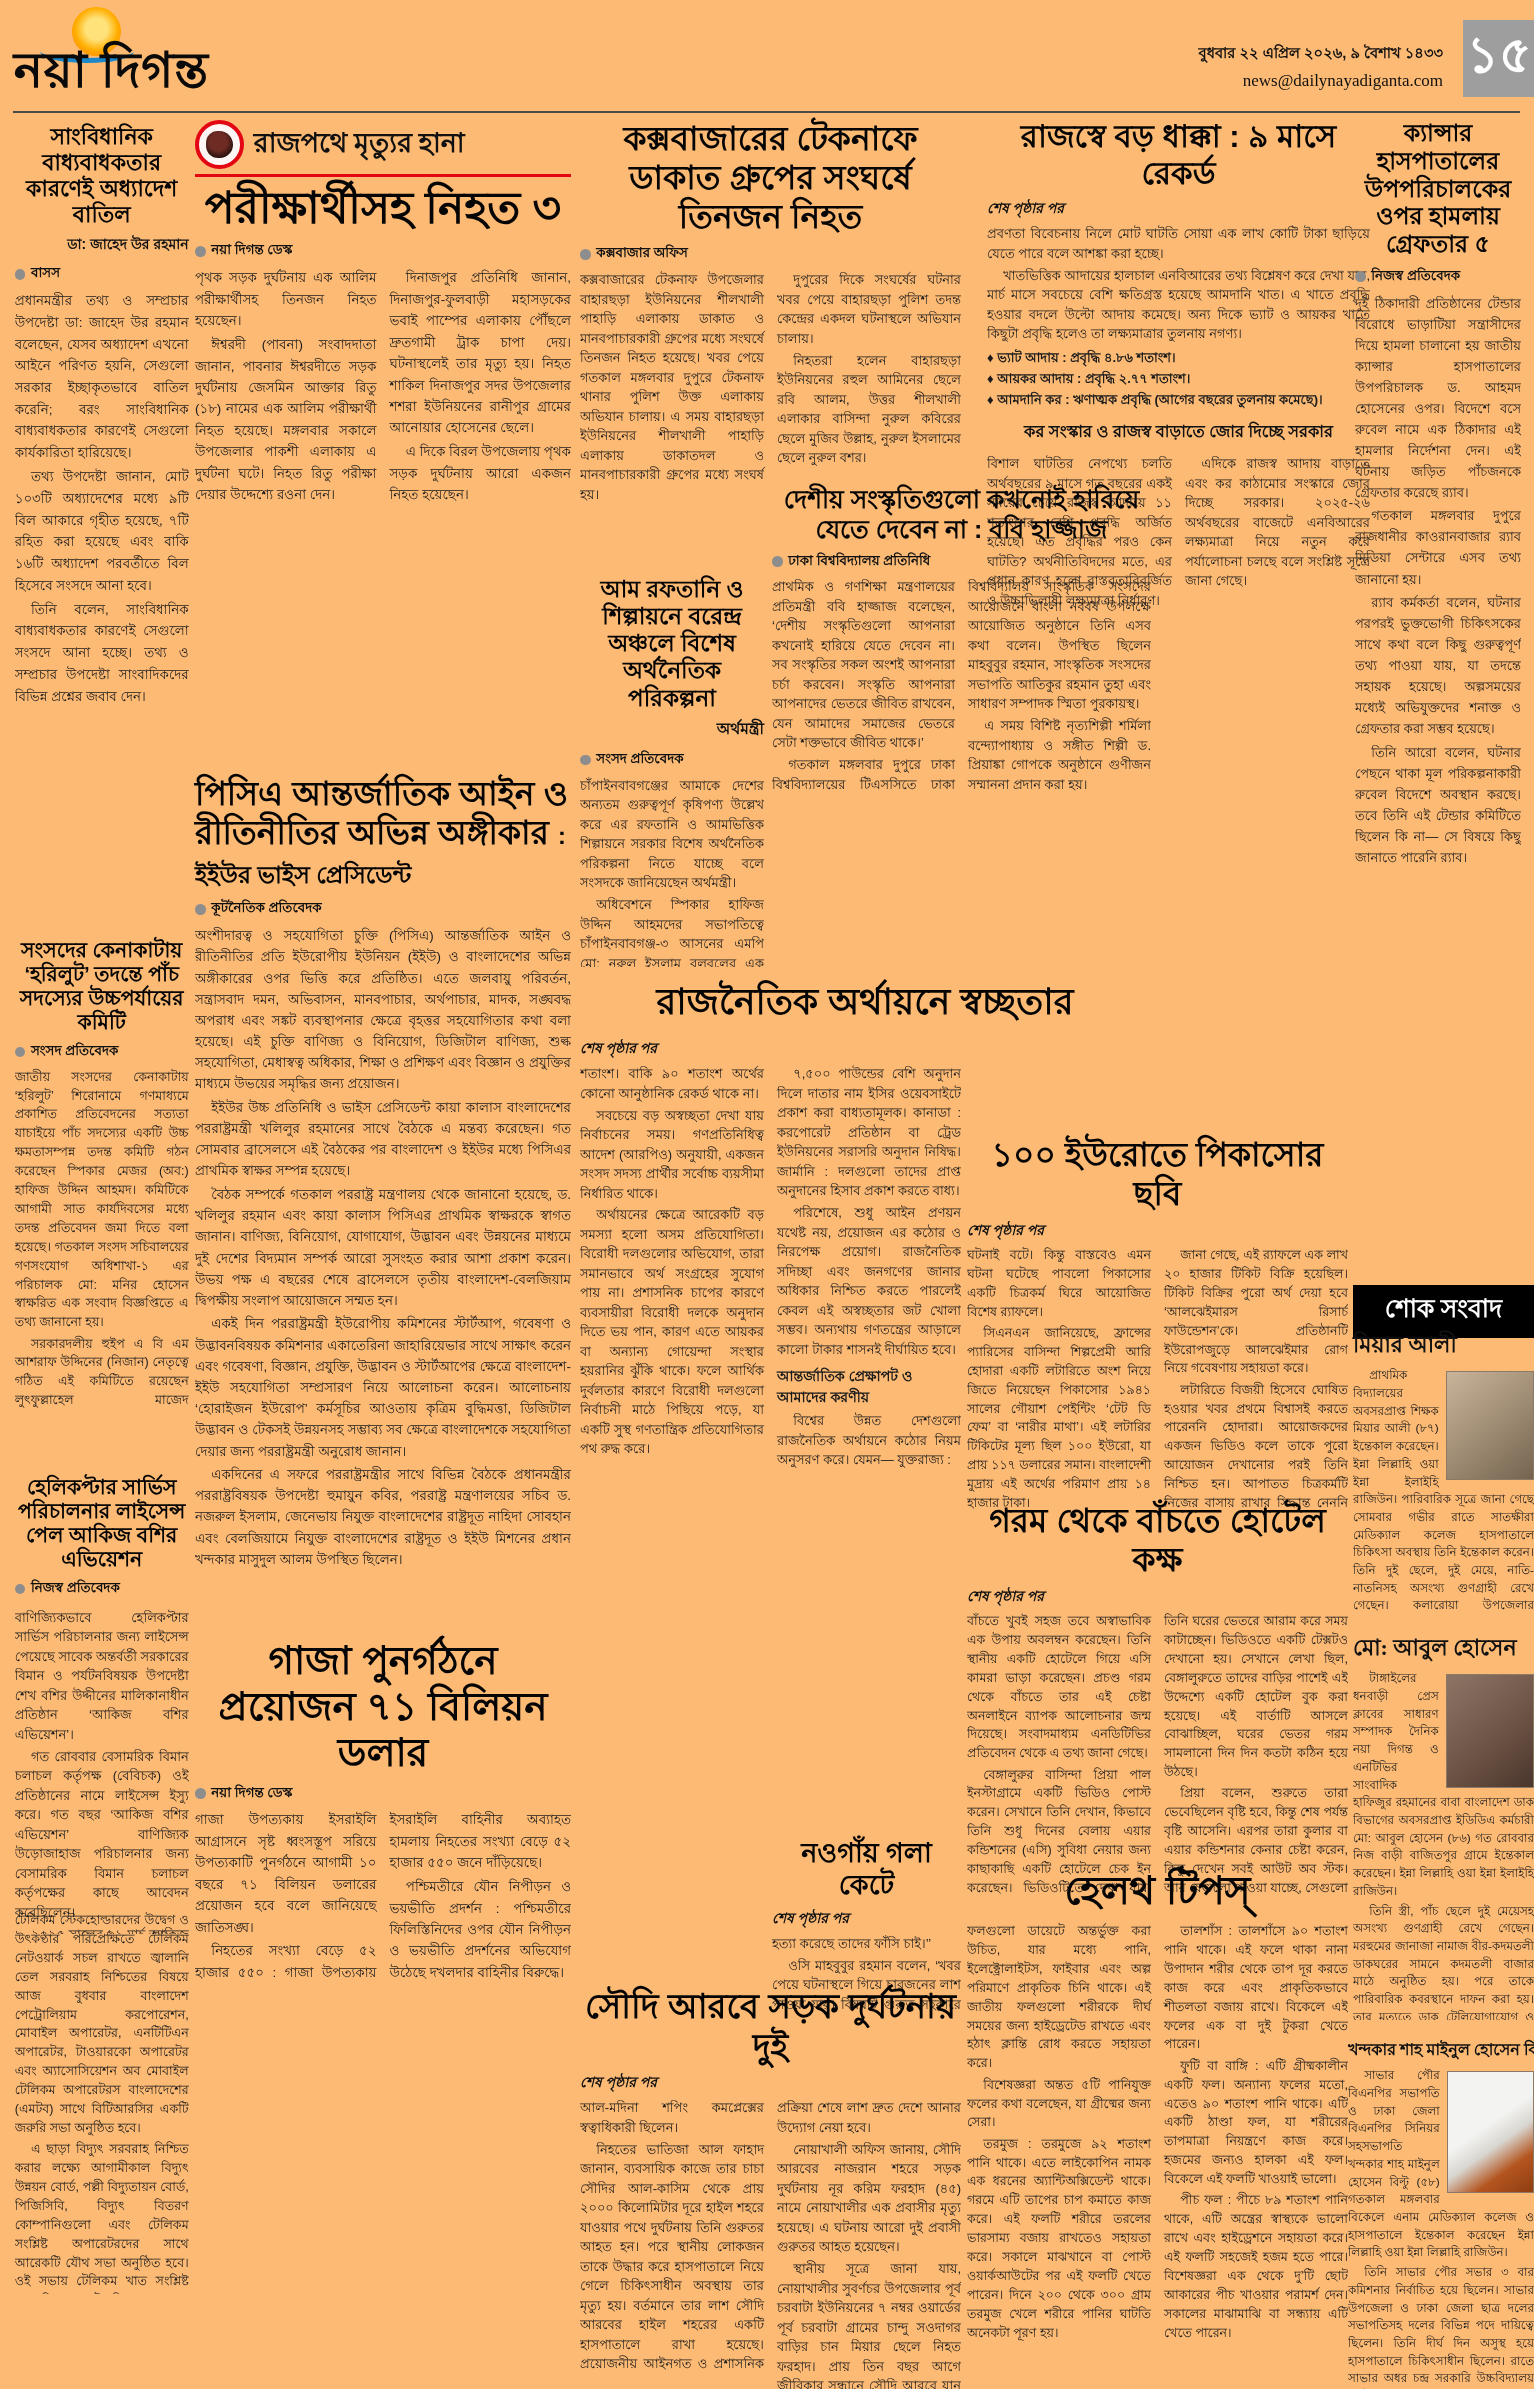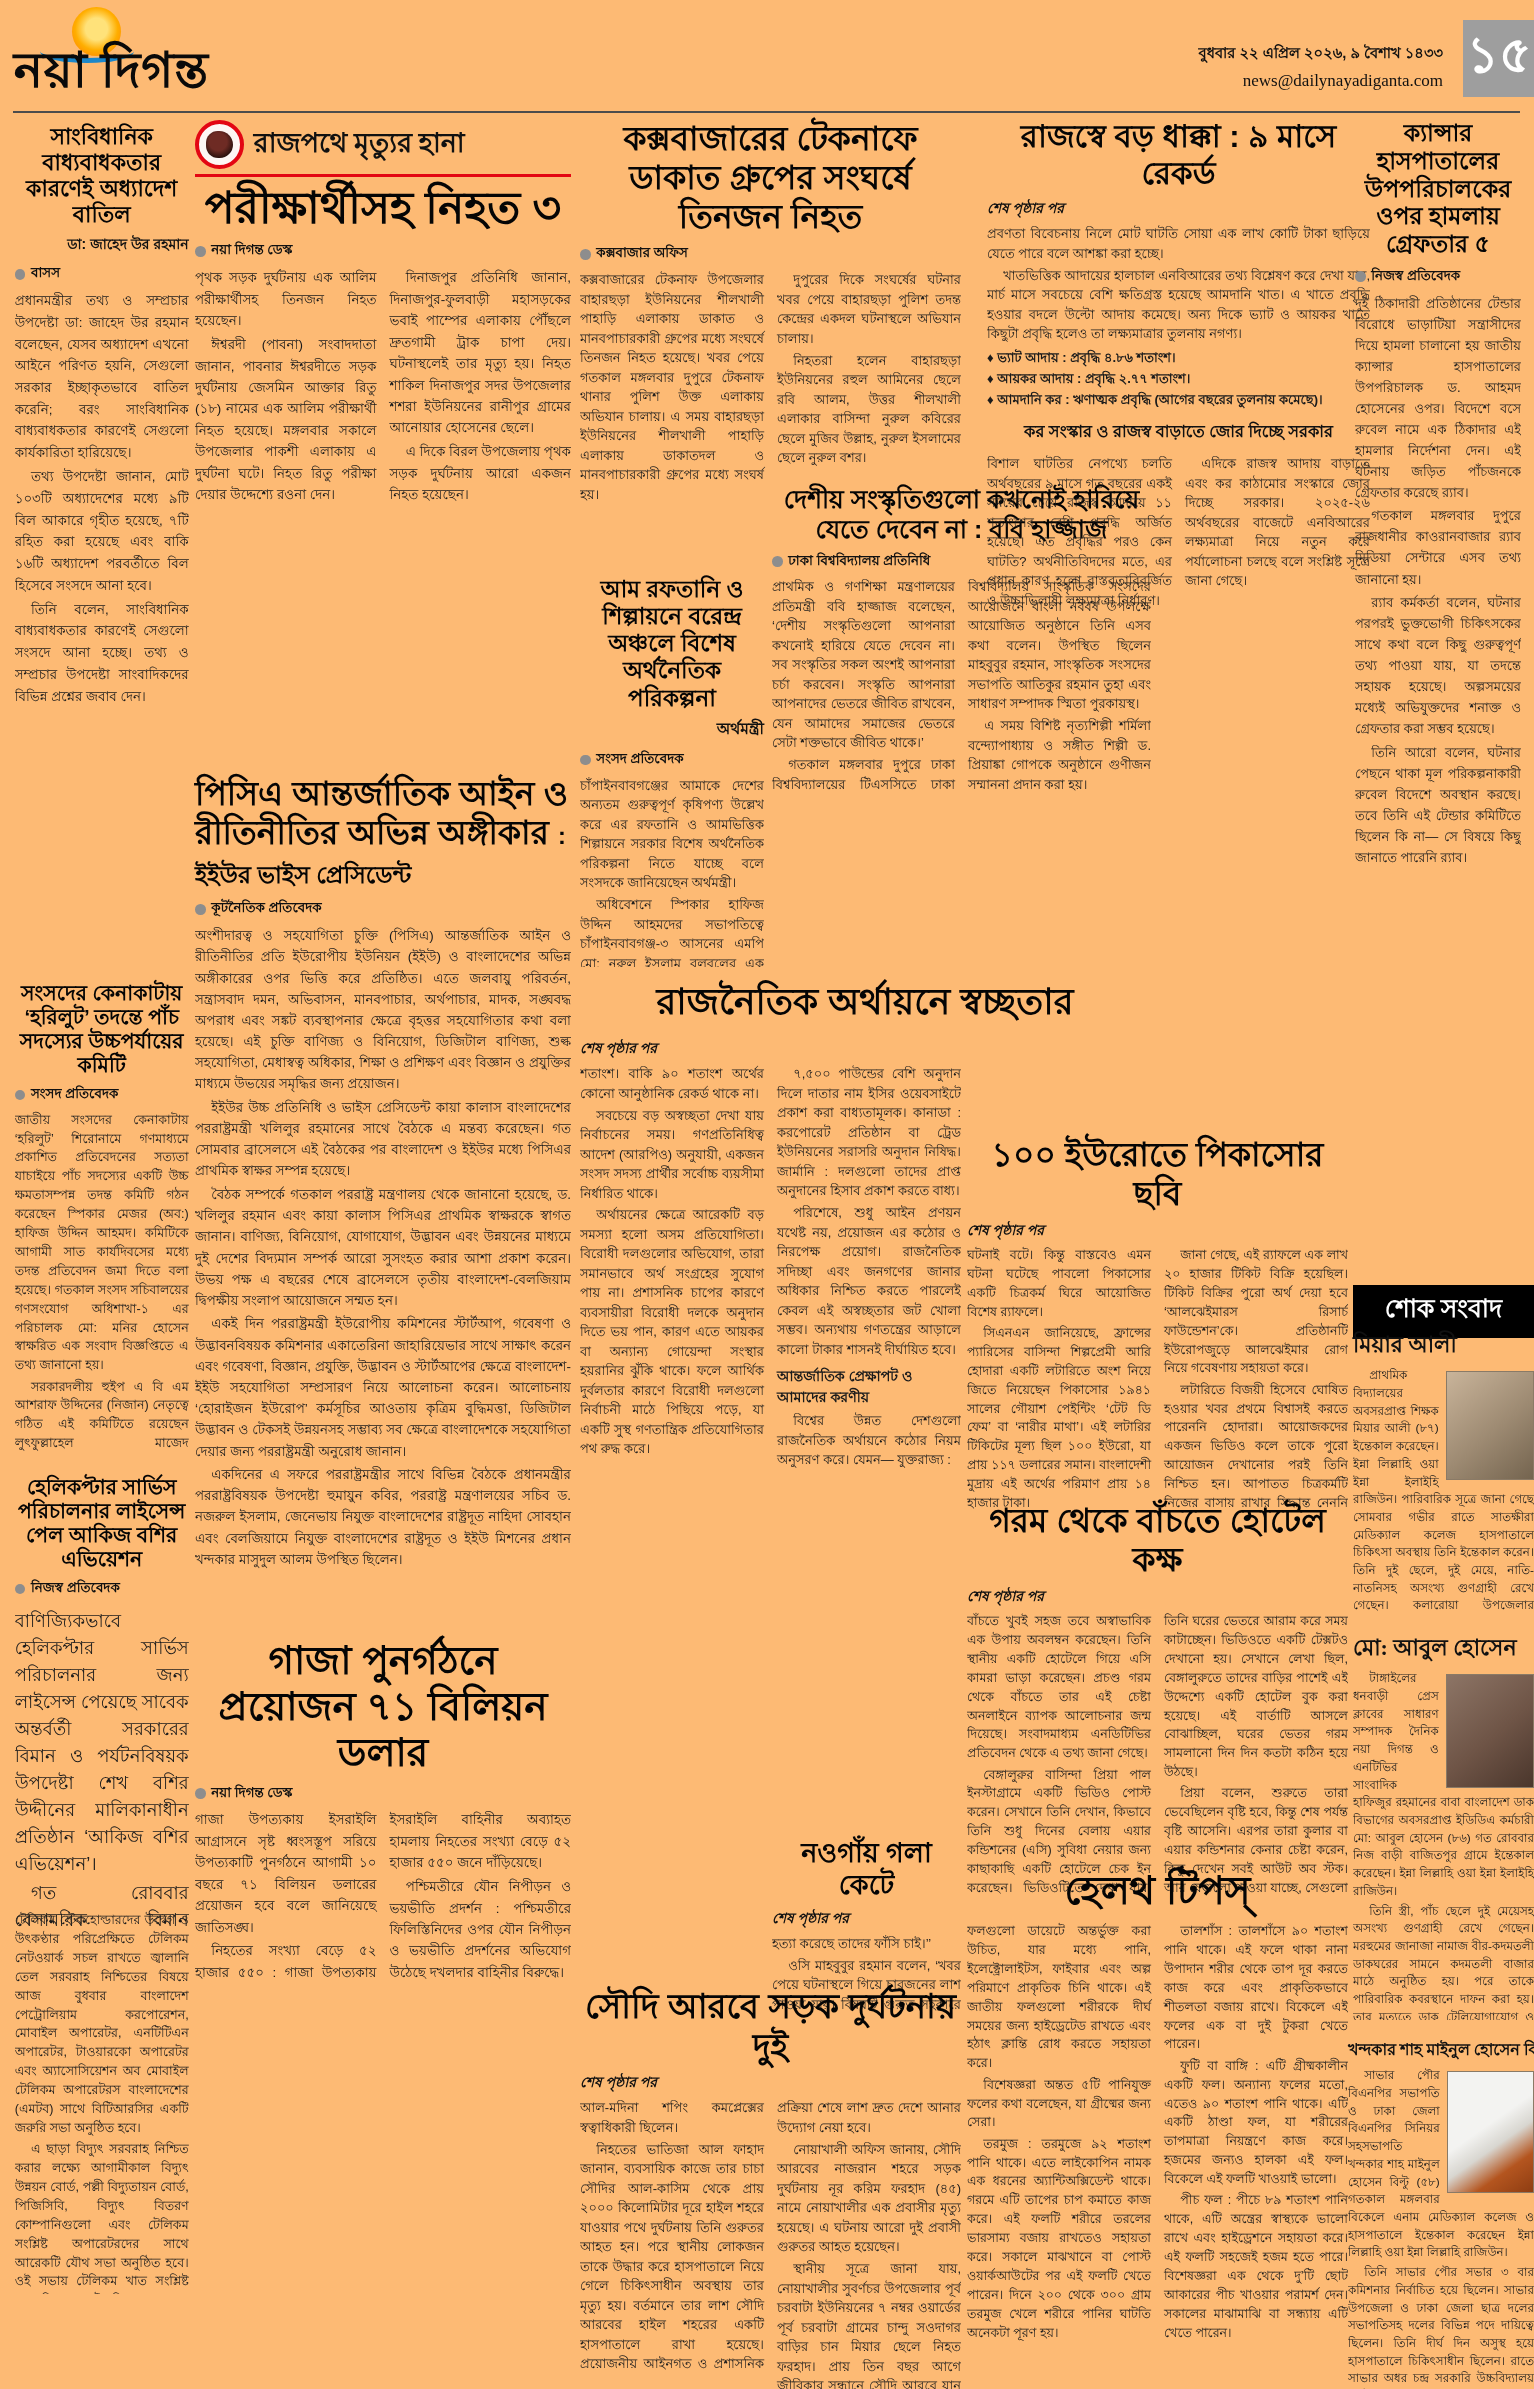--- a/index.html
+++ b/index.html
@@ -66,39 +66,39 @@
         <span class="dot"></span>
         <span>বাসস</span>
       </div>
     <div class="body" style="height:537px;font-size:13.4px;line-height:1.62;">
         <p>প্রধানমন্ত্রীর তথ্য ও সম্প্রচার উপদেষ্টা ডা: জাহেদ উর রহমান বলেছেন, যেসব অধ্যাদেশ এখনো আইনে পরিণত হয়নি, সেগুলো সরকার ইচ্ছাকৃতভাবে বাতিল করেনি; বরং সাংবিধানিক বাধ্যবাধকতার কারণেই সেগুলো কার্যকারিতা হারিয়েছে।</p>
         <p>তথ্য উপদেষ্টা জানান, মোট ১০৩টি অধ্যাদেশের মধ্যে ৯টি বিল আকারে গৃহীত হয়েছে, ৭টি রহিত করা হয়েছে এবং বাকি ১৬টি অধ্যাদেশ পরবর্তীতে বিল হিসেবে সংসদে আনা হবে।</p>
         <p>তিনি বলেন, সাংবিধানিক বাধ্যবাধকতার কারণেই সেগুলো সংসদে আনা হচ্ছে। তথ্য ও সম্প্রচার উপদেষ্টা সাংবাদিকদের বিভিন্ন প্রশ্নের জবাব দেন।</p>
       </div>
   </section>
 
-  <section class="art" style="left:14.7px;top:981px;width:174px;">
+  <section class="art" style="left:14.7px;top:938px;width:174px;">
     <h2 class="hl" style="font-size:20.4px;">সংসদের কেনাকাটায় ‘হরিলুট’ তদন্তে পাঁচ সদস্যের উচ্চপর্যায়ের কমিটি</h2>
     <div class="byline">
         <span class="dot"></span>
         <span>সংসদ প্রতিবেদক</span>
       </div>
     <div class="body" style="height:342px;font-size:12.6px;">
         <p>জাতীয় সংসদের কেনাকাটায় ‘হরিলুট’ শিরোনামে গণমাধ্যমে প্রকাশিত প্রতিবেদনের সত্যতা যাচাইয়ে পাঁচ সদস্যের একটি উচ্চ ক্ষমতাসম্পন্ন তদন্ত কমিটি গঠন করেছেন স্পিকার মেজর (অব:) হাফিজ উদ্দিন আহমদ। কমিটিকে আগামী সাত কার্যদিবসের মধ্যে তদন্ত প্রতিবেদন জমা দিতে বলা হয়েছে। গতকাল সংসদ সচিবালয়ের গণসংযোগ অধিশাখা-১ এর পরিচালক মো: মনির হোসেন স্বাক্ষরিত এক সংবাদ বিজ্ঞপ্তিতে এ তথ্য জানানো হয়।</p>
         <p>সরকারদলীয় হুইপ এ বি এম আশরাফ উদ্দিনের (নিজান) নেতৃত্বে গঠিত এই কমিটিতে রয়েছেন লুৎফুল্লাহেল মাজেদ (ময়মনসিংহ-৮), মো: সাইফুল আলম (ঢাকা-১২), হুম্মাম কাদের চৌধুরী (চট্টগ্রাম-৭), মো: আবুল হাসনাত (কুমিল্লা-৪)।</p>
       </div>
   </section>
 
   <section class="art" style="left:14.7px;top:1475px;width:174px;">
     <h2 class="hl" style="font-size:20.4px;">হেলিকপ্টার সার্ভিস পরিচালনার লাইসেন্স পেল আকিজ বশির এভিয়েশন</h2>
     <div class="byline">
         <span class="dot"></span>
         <span>নিজস্ব প্রতিবেদক</span>
       </div>
-    <div class="body" style="height:326px;font-size:18px;margin-top:8px;">
+    <div class="body" style="height:326px;font-size:13px;margin-top:8px;">
         <p>বাণিজ্যিকভাবে হেলিকপ্টার সার্ভিস পরিচালনার জন্য লাইসেন্স পেয়েছে সাবেক অন্তর্বর্তী সরকারের বিমান ও পর্যটনবিষয়ক উপদেষ্টা শেখ বশির উদ্দীনের মালিকানাধীন প্রতিষ্ঠান ‘আকিজ বশির এভিয়েশন’।</p>
         <p>গত রোববার বেসামরিক বিমান চলাচল কর্তৃপক্ষ (বেবিচক) ওই প্রতিষ্ঠানের নামে লাইসেন্স ইস্যু করে। গত বছর ‘আকিজ বশির এভিয়েশন’ বাণিজ্যিক উড়োজাহাজ পরিচালনার জন্য বেসামরিক বিমান চলাচল কর্তৃপক্ষের কাছে আবেদন করেছিলেন।</p>
         <p>২০২৫ সালের ১১ মার্চ আকিজ বশির এভিয়েশন লিমিটেডের নামে ঢাকা উত্তর সিটি করপোরেশন কর্তৃপক্ষ ট্রেড লাইসেন্স ইস্যু করেছিল।</p>
       </div>
   </section>
 
   <section class="art" style="left:14.7px;top:1903px;width:174px;">
     <div class="body" style="height:383px;font-size:12.6px;margin-top:8.1px;">
         <p>টেলিকম স্টেকহোল্ডারদের উদ্বেগ ও উৎকণ্ঠার পরিপ্রেক্ষিতে টেলিকম নেটওয়ার্ক সচল রাখতে জ্বালানি তেল সরবরাহ নিশ্চিতের বিষয়ে আজ বুধবার বাংলাদেশ পেট্রোলিয়াম করপোরেশন, মোবাইল অপারেটর, এনটিটিএন অপারেটর, টাওয়ারকো অপারেটর এবং অ্যাসোসিয়েশন অব মোবাইল টেলিকম অপারেটরস বাংলাদেশের (এমটব) সাথে বিটিআরসির একটি জরুরি সভা অনুষ্ঠিত হবে।</p>
         <p>এ ছাড়া বিদ্যুৎ সরবরাহ নিশ্চিত করার লক্ষ্যে আগামীকাল বিদ্যুৎ উন্নয়ন বোর্ড, পল্লী বিদ্যুতায়ন বোর্ড, পিজিসিবি, বিদ্যুৎ বিতরণ কোম্পানিগুলো এবং টেলিকম সংশ্লিষ্ট অপারেটরদের সাথে আরেকটি যৌথ সভা অনুষ্ঠিত হবে। ওই সভায় টেলিকম খাত সংশ্লিষ্ট জ্বালানি সঙ্কটজনিত সমস্যা সমাধানে প্রয়োজনীয় পদক্ষেপ গ্রহণ করা হবে বলে আশা করা হচ্ছে। বিজ্ঞপ্তি।</p>

